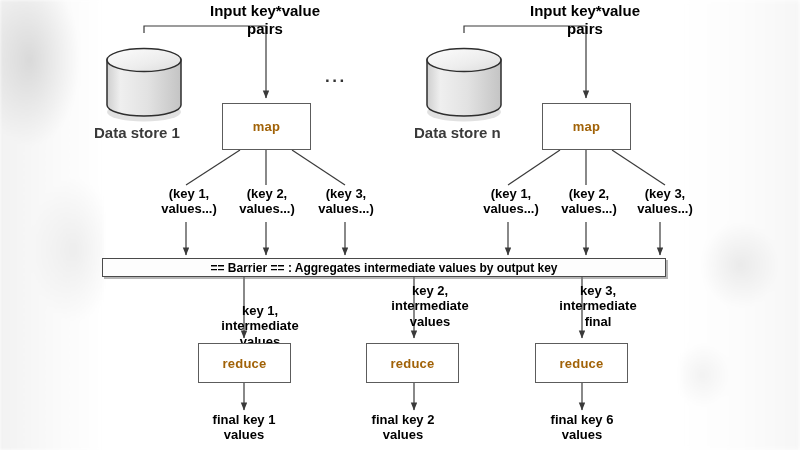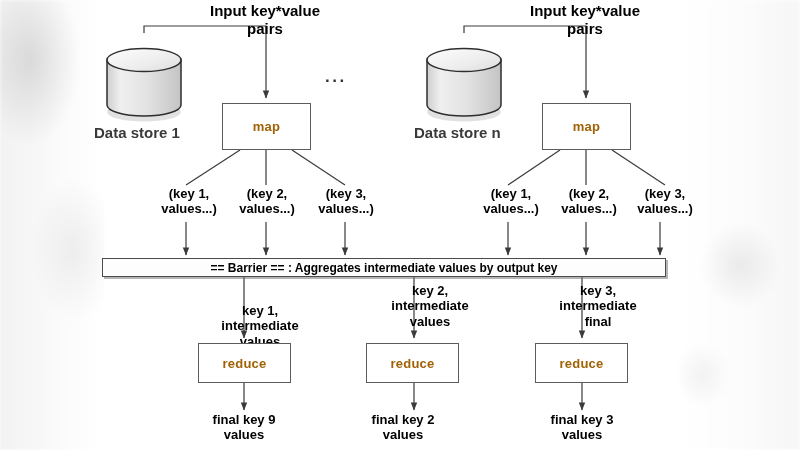--- a/index.html
+++ b/index.html
@@ -217,22 +217,22 @@
   <div class="caption sm" style="left:543px; top:283px; width:110px;">key 3,
 intermediate
 final</div>
 
   <div class="node proc-box" style="left:198px; top:343px; width:93px; height:40px;">reduce</div>
 
   <div class="node proc-box" style="left:366px; top:343px; width:93px; height:40px;">reduce</div>
 
   <div class="node proc-box" style="left:535px; top:343px; width:93px; height:40px;">reduce</div>
 
-  <div class="caption sm" style="left:189px; top:412px; width:110px;">final key 9
+  <div class="caption sm" style="left:189px; top:412px; width:110px;">final key 1
 values</div>
 
   <div class="caption sm" style="left:348px; top:412px; width:110px;">final key 2
 values</div>
 
-  <div class="caption sm" style="left:527px; top:412px; width:110px;">final key 3
+  <div class="caption sm" style="left:527px; top:412px; width:110px;">final key 6
 values</div>
 
 </div>
 
 </body></html>

